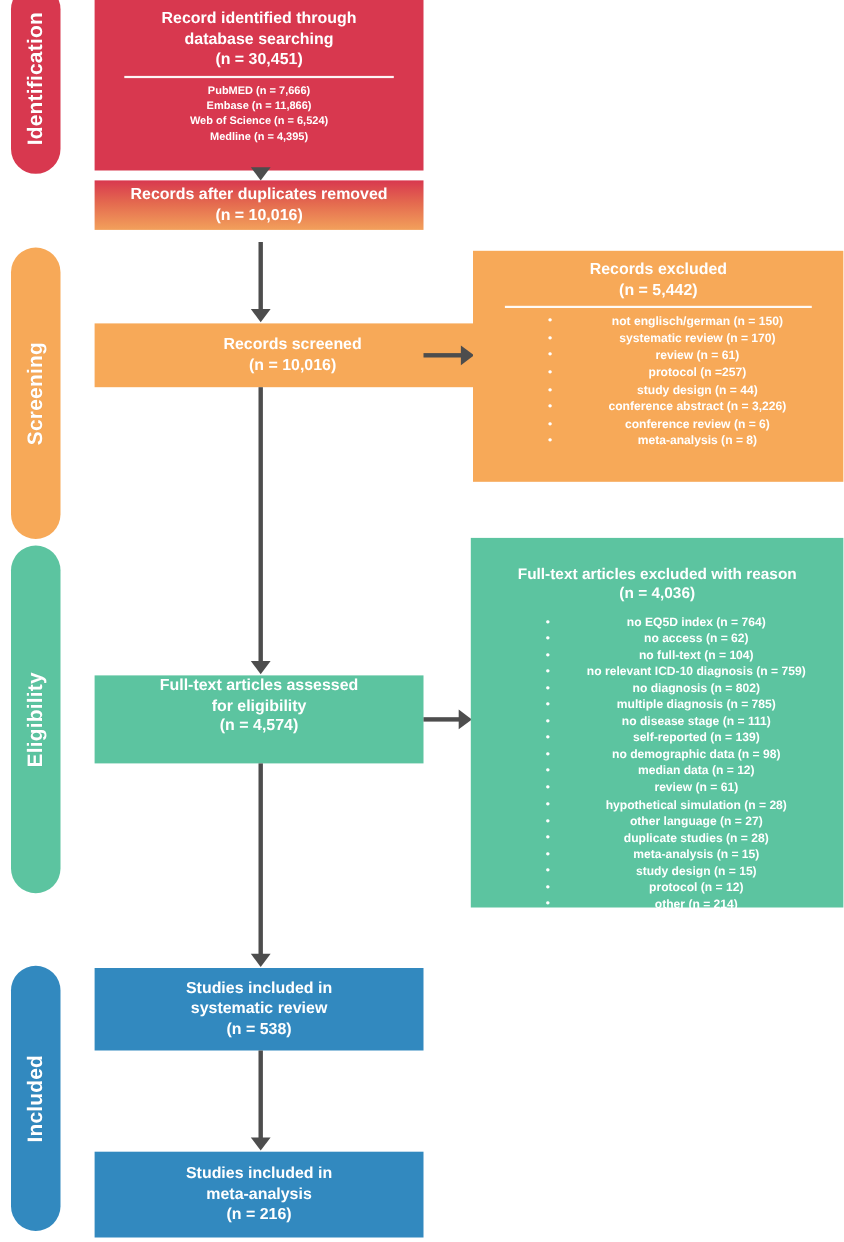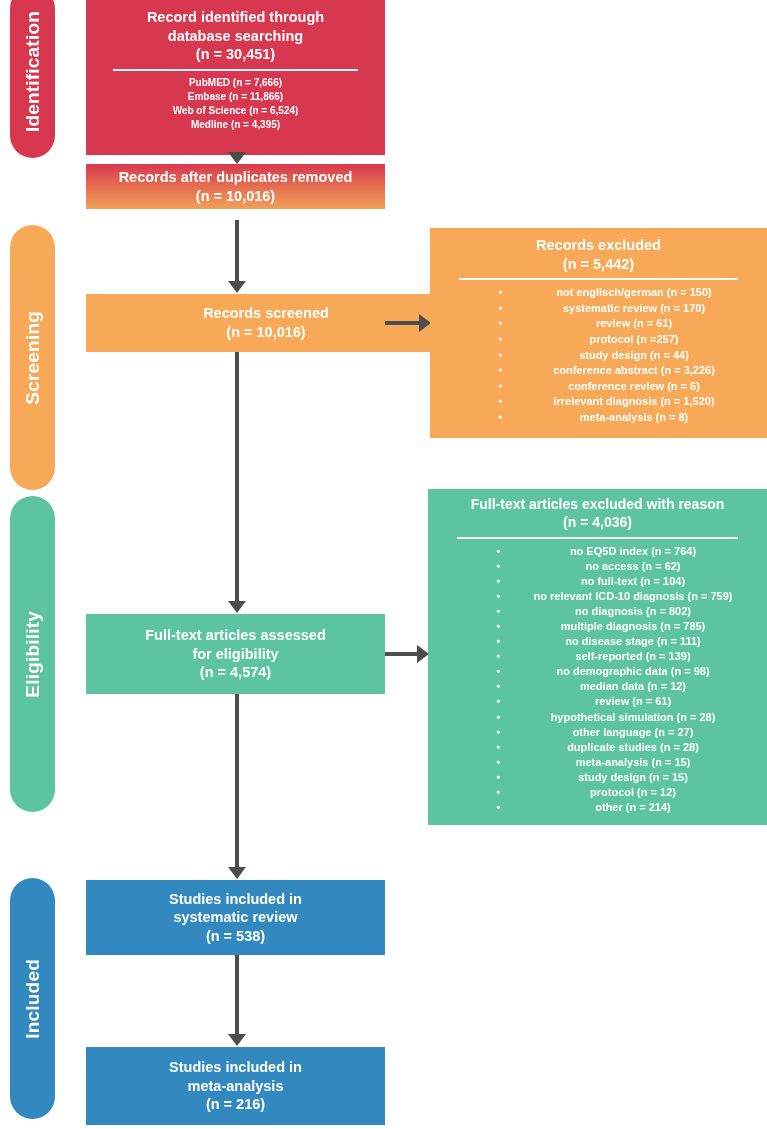--- a/index.html
+++ b/index.html
@@ -136,27 +136,27 @@
     padding: 0 10px;
   }
   #box-excluded-records {
     left: 430px;  top: 228px;  width: 337px;  height: 210px;
     background: #f7a958;
     padding-top: 8px;
   }
   #box-fulltext {
     left: 86px;  top: 614px;  width: 299px;  height: 80px;
     background: #5cc4a0;
-    justify-content: center;
+    justify-content: flex-start;
     padding: 0 10px;
   }
   #box-excluded-fulltext {
     left: 428px;  top: 489px;  width: 339px;  height: 336px;
     background: #5cc4a0;
-    padding-top: 7px;
+    padding-top: 24px;
   }
   #box-systematic {
     left: 86px;  top: 880px;  width: 299px;  height: 75px;
     background: #3289bf;
     justify-content: center;
     padding: 0 10px;
   }
   #box-metaanalysis {
     left: 86px;  top: 1047px;  width: 299px;  height: 78px;
     background: #3289bf;
@@ -251,21 +251,20 @@
 (n = 5,442)</div>
     <div class="divider"></div>
     <ul class="bullets" id="list-records-excluded">
         <li>not englisch/german (n = 150)</li>
         <li>systematic review (n = 170)</li>
         <li>review (n = 61)</li>
         <li>protocol (n =257)</li>
         <li>study design (n = 44)</li>
         <li>conference abstract (n = 3,226)</li>
         <li>conference review (n = 6)</li>
-        <li>irrelevant diagnosis (n = 1,520)</li>
         <li>meta-analysis (n = 8)</li>
       </ul>
   </div>
 
   <div class="connector">
     <div class="v-line" style="left:235px; top:352px; height:250px;"></div>
     <div class="arrow-down" style="left:228px; top:601px;"></div>
   </div>
 
   <div class="box" id="box-fulltext">

